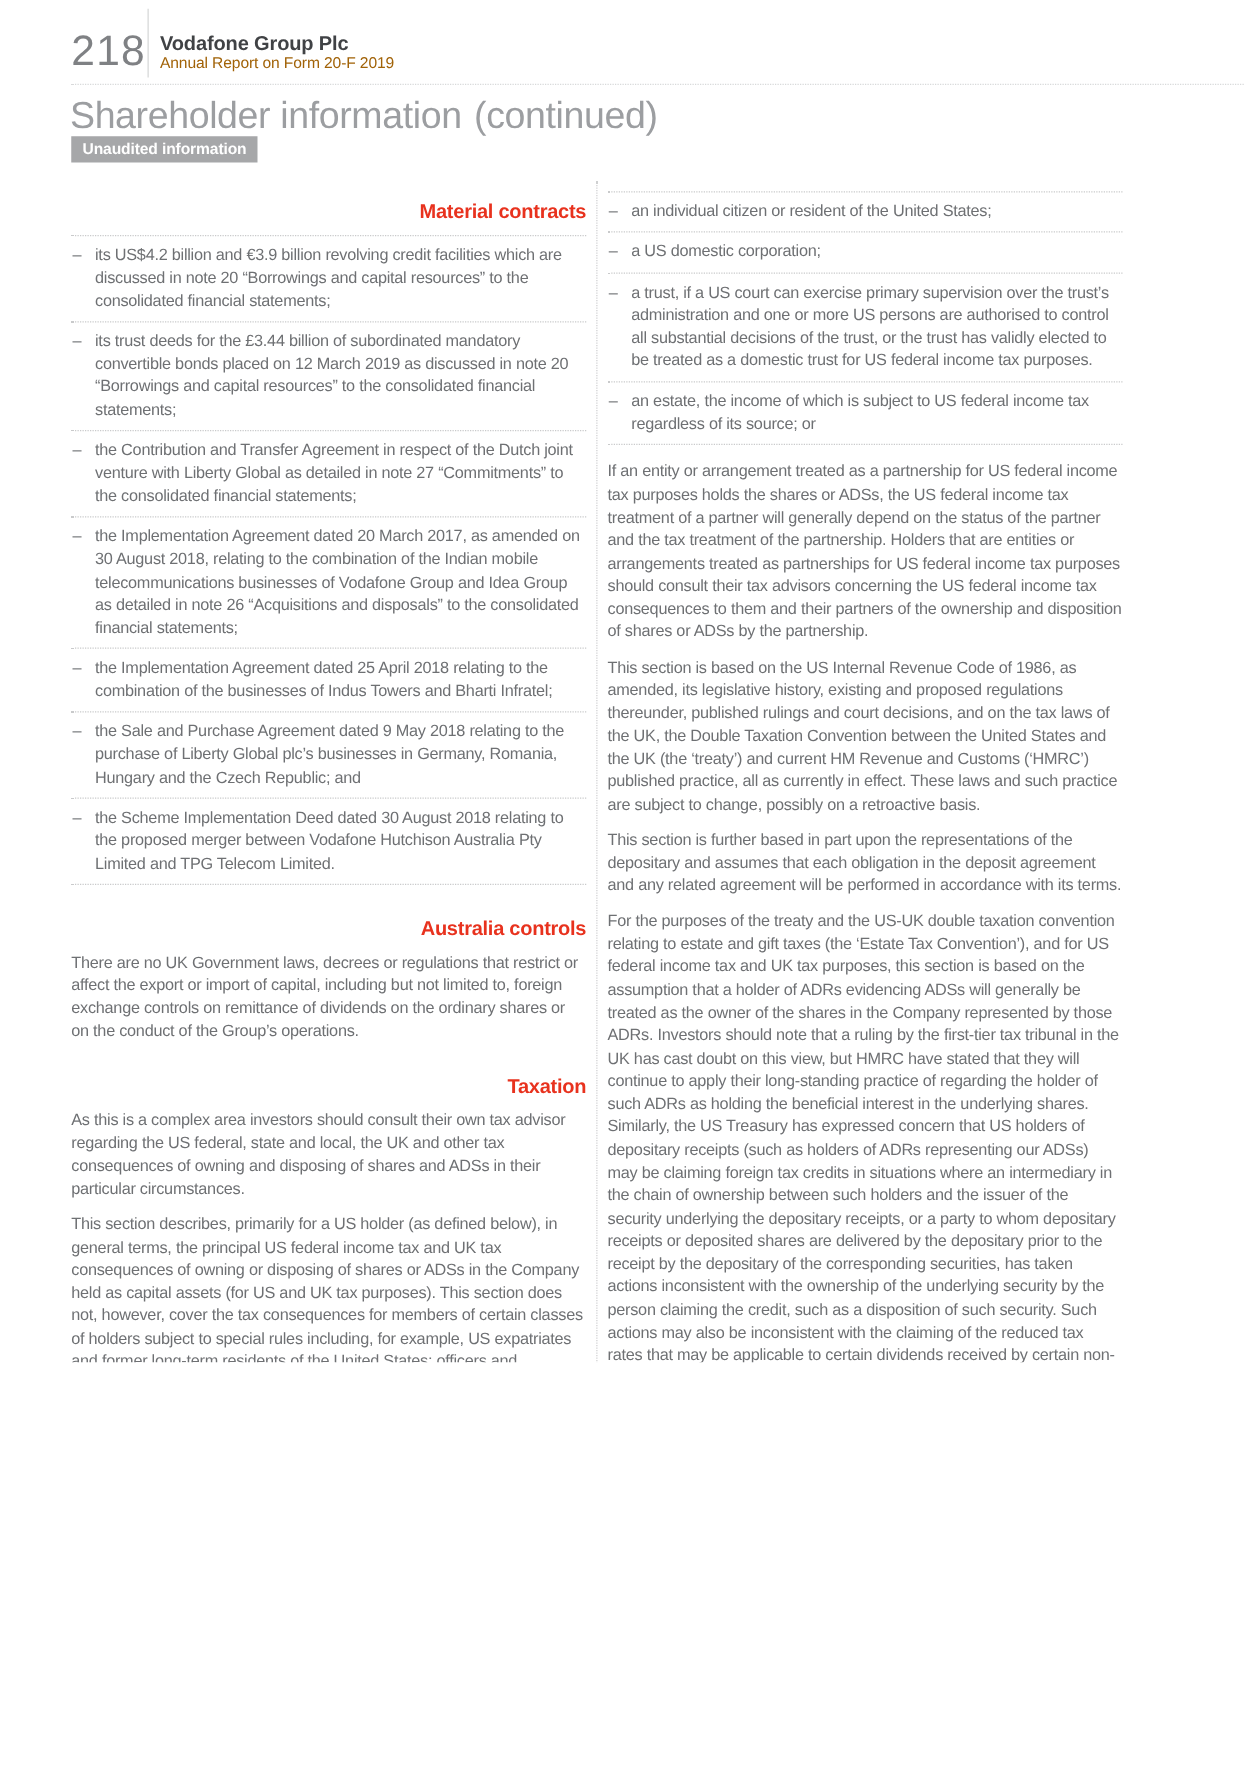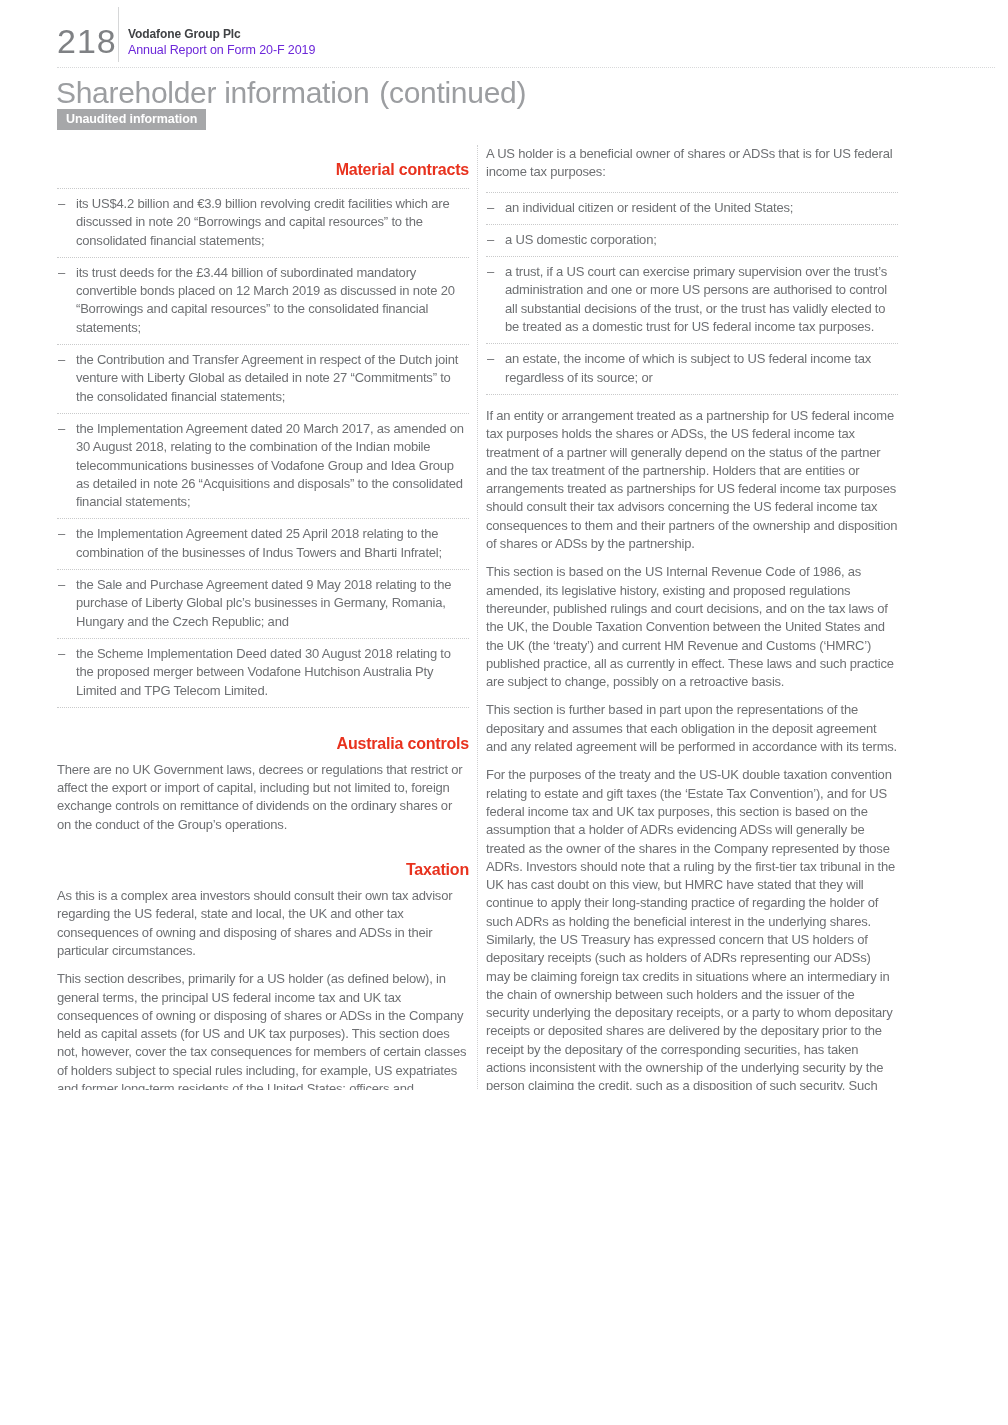--- a/index.html
+++ b/index.html
@@ -26,25 +26,25 @@
     font-size:34px;line-height:1;font-weight:300;
     color:var(--pagenum-gray);
     letter-spacing:1px;
   }
   .hdr-sep{
     position:absolute;left:118px;top:7px;
     width:1px;height:55px;background:#d6d7d8;
   }
   .hdr-company{
     position:absolute;left:128px;top:27px;
-    font-size:12px;font-weight:bold;color:#404245;letter-spacing:-0.1px;
+    font-size:16px;font-weight:bold;color:#404245;letter-spacing:-0.1px;
   }
   .hdr-report{
     position:absolute;left:128px;top:43px;
-    font-size:12.5px;color:#6d28d9;letter-spacing:-0.1px;
+    font-size:12.5px;color:#a16207;letter-spacing:-0.1px;
   }
   .top-rule{
     position:absolute;left:57px;top:67px;width:938px;height:0;
     border-top:1px dotted #d8d9da;
   }
   .doc-title{
     position:absolute;left:56px;top:76px;margin:0;
     font-size:30px;font-weight:300;color:var(--title-gray);
     letter-spacing:-0.3px;white-space:nowrap;
   }
@@ -138,21 +138,20 @@
         <p>This section describes, primarily for a US holder (as defined below), in general terms, the principal US federal income tax and UK tax consequences of owning or disposing of shares or ADSs in the Company held as capital assets (for US and UK tax purposes). This section does not, however, cover the tax consequences for members of certain classes of holders subject to special rules including, for example, US expatriates and former long-term residents of the United States; officers and employees of the Company; holders that, directly, indirectly or by attribution, hold 5% or more of the Company’s stock (by vote or value); financial institutions; insurance companies; individual retirement accounts and other tax-deferred accounts; tax-exempt organisations; dealers in securities or currencies; investors that will hold shares or ADSs as part of straddles, hedging transactions or conversion transactions for US federal income tax purposes; investors holding shares or ADSs in connection with a trade or business conducted outside of the US; or investors whose functional currency is not the US dollar.</p>
       </section>
 
     </div>
 
     <div class="col-divider"></div>
 
     <div class="col right">
 
       <section>
-        <p>A US holder is a beneficial owner of shares or ADSs that is for US federal income tax purposes:</p>
         <ul>
           <li>an individual citizen or resident of the United States;</li>
           <li>a US domestic corporation;</li>
           <li>a trust, if a US court can exercise primary supervision over the trust’s administration and one or more US persons are authorised to control all substantial decisions of the trust, or the trust has validly elected to be treated as a domestic trust for US federal income tax purposes.</li>
           <li>an estate, the income of which is subject to US federal income tax regardless of its source; or</li>
         </ul>
         <p>If an entity or arrangement treated as a partnership for US federal income tax purposes holds the shares or ADSs, the US federal income tax treatment of a partner will generally depend on the status of the partner and the tax treatment of the partnership. Holders that are entities or arrangements treated as partnerships for US federal income tax purposes should consult their tax advisors concerning the US federal income tax consequences to them and their partners of the ownership and disposition of shares or ADSs by the partnership.</p>
         <p>This section is based on the US Internal Revenue Code of 1986, as amended, its legislative history, existing and proposed regulations thereunder, published rulings and court decisions, and on the tax laws of the UK, the Double Taxation Convention between the United States and the UK (the ‘treaty’) and current HM Revenue and Customs (‘HMRC’) published practice, all as currently in effect. These laws and such practice are subject to change, possibly on a retroactive basis.</p>
         <p>This section is further based in part upon the representations of the depositary and assumes that each obligation in the deposit agreement and any related agreement will be performed in accordance with its terms.</p>
         <p>For the purposes of the treaty and the US-UK double taxation convention relating to estate and gift taxes (the ‘Estate Tax Convention’), and for US federal income tax and UK tax purposes, this section is based on the assumption that a holder of ADRs evidencing ADSs will generally be treated as the owner of the shares in the Company represented by those ADRs. Investors should note that a ruling by the first-tier tax tribunal in the UK has cast doubt on this view, but HMRC have stated that they will continue to apply their long-standing practice of regarding the holder of such ADRs as holding the beneficial interest in the underlying shares. Similarly, the US Treasury has expressed concern that US holders of depositary receipts (such as holders of ADRs representing our ADSs) may be claiming foreign tax credits in situations where an intermediary in the chain of ownership between such holders and the issuer of the security underlying the depositary receipts, or a party to whom depositary receipts or deposited shares are delivered by the depositary prior to the receipt by the depositary of the corresponding securities, has taken actions inconsistent with the ownership of the underlying security by the person claiming the credit, such as a disposition of such security. Such actions may also be inconsistent with the claiming of the reduced tax rates that may be applicable to certain dividends received by certain non-corporate holders, as described below. Accordingly, (i) the creditability of any UK taxes and (ii) the availability of the reduced tax rates for any dividends received by certain non-corporate US holders, each as described below, could be affected by actions taken by such parties or intermediaries. Generally exchanges of shares for ADRs and ADRs for shares will not be subject to US federal income tax or to UK tax other than stamp duty or stamp duty reserve tax (see the section on these taxes on page 219).</p>

